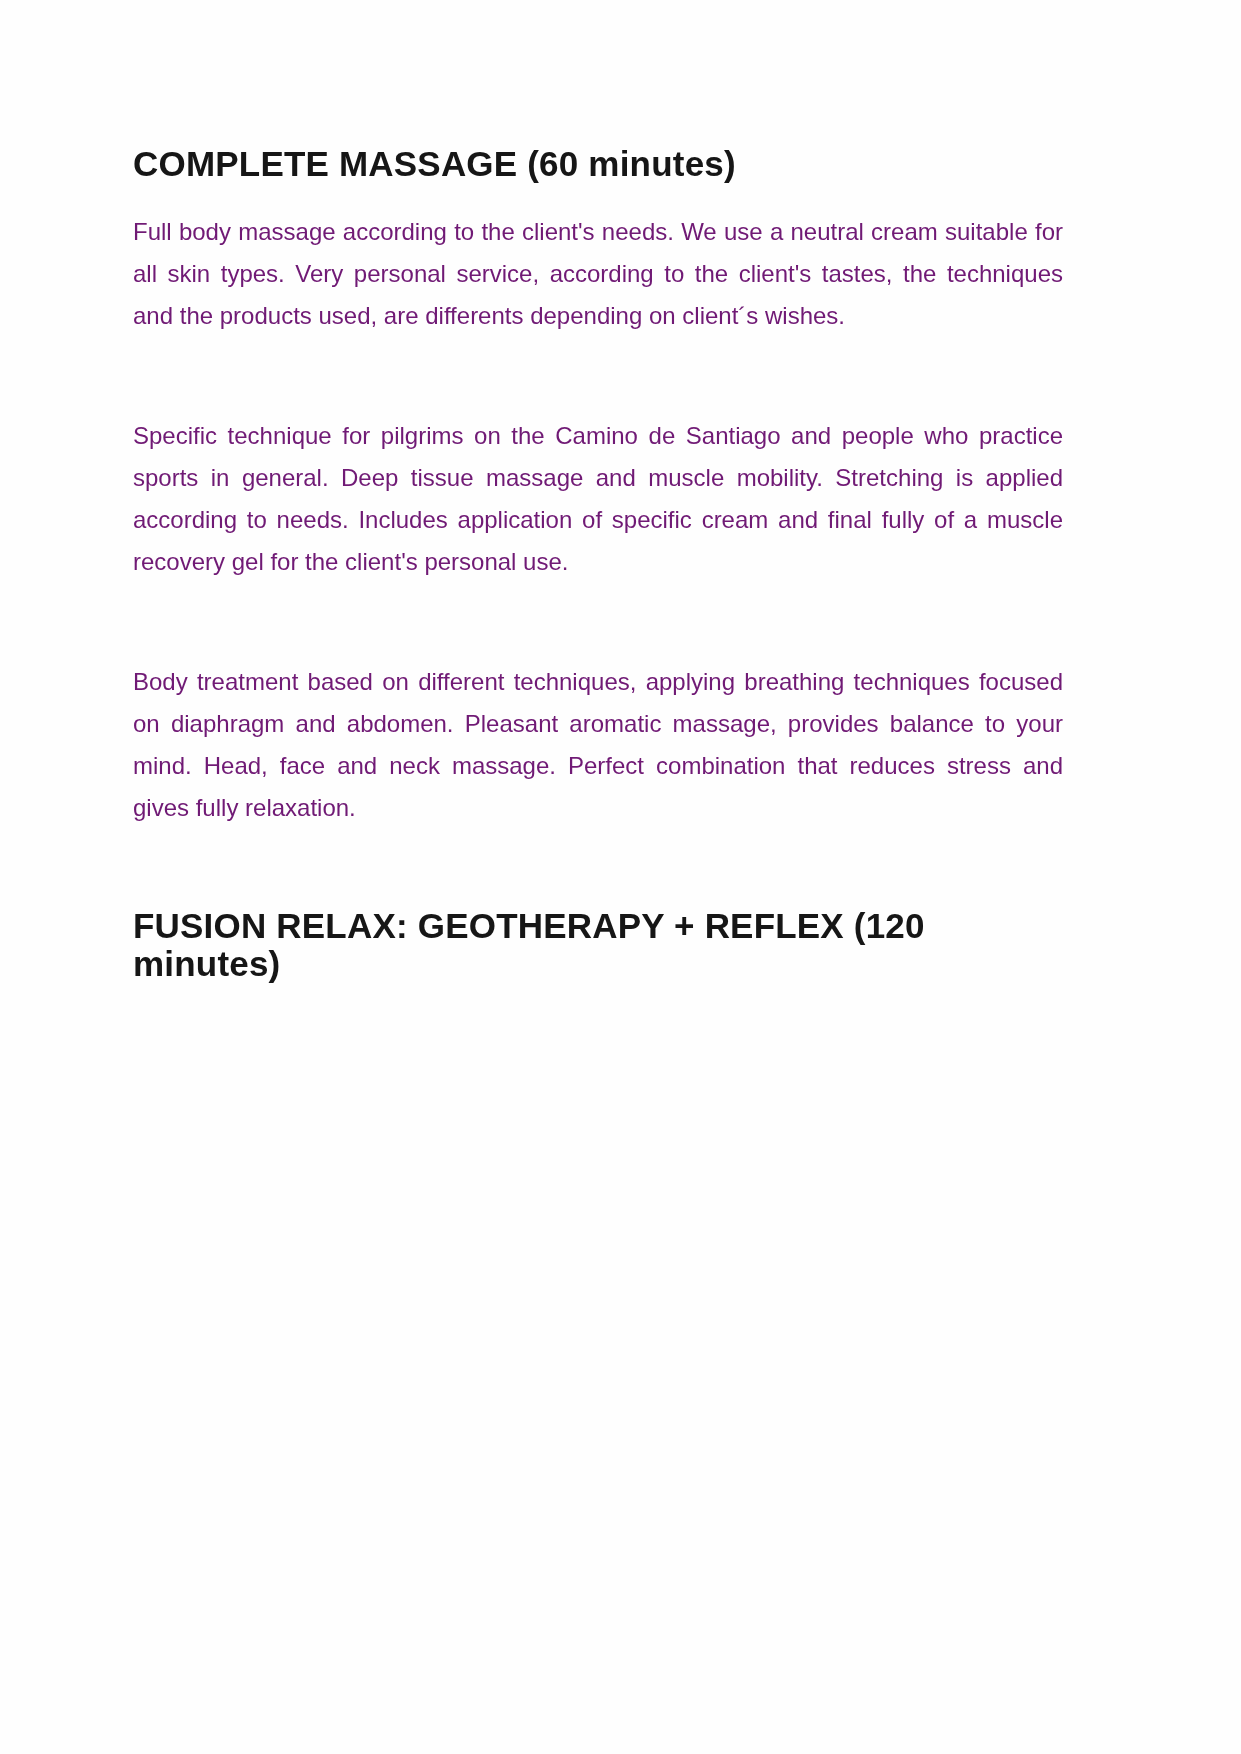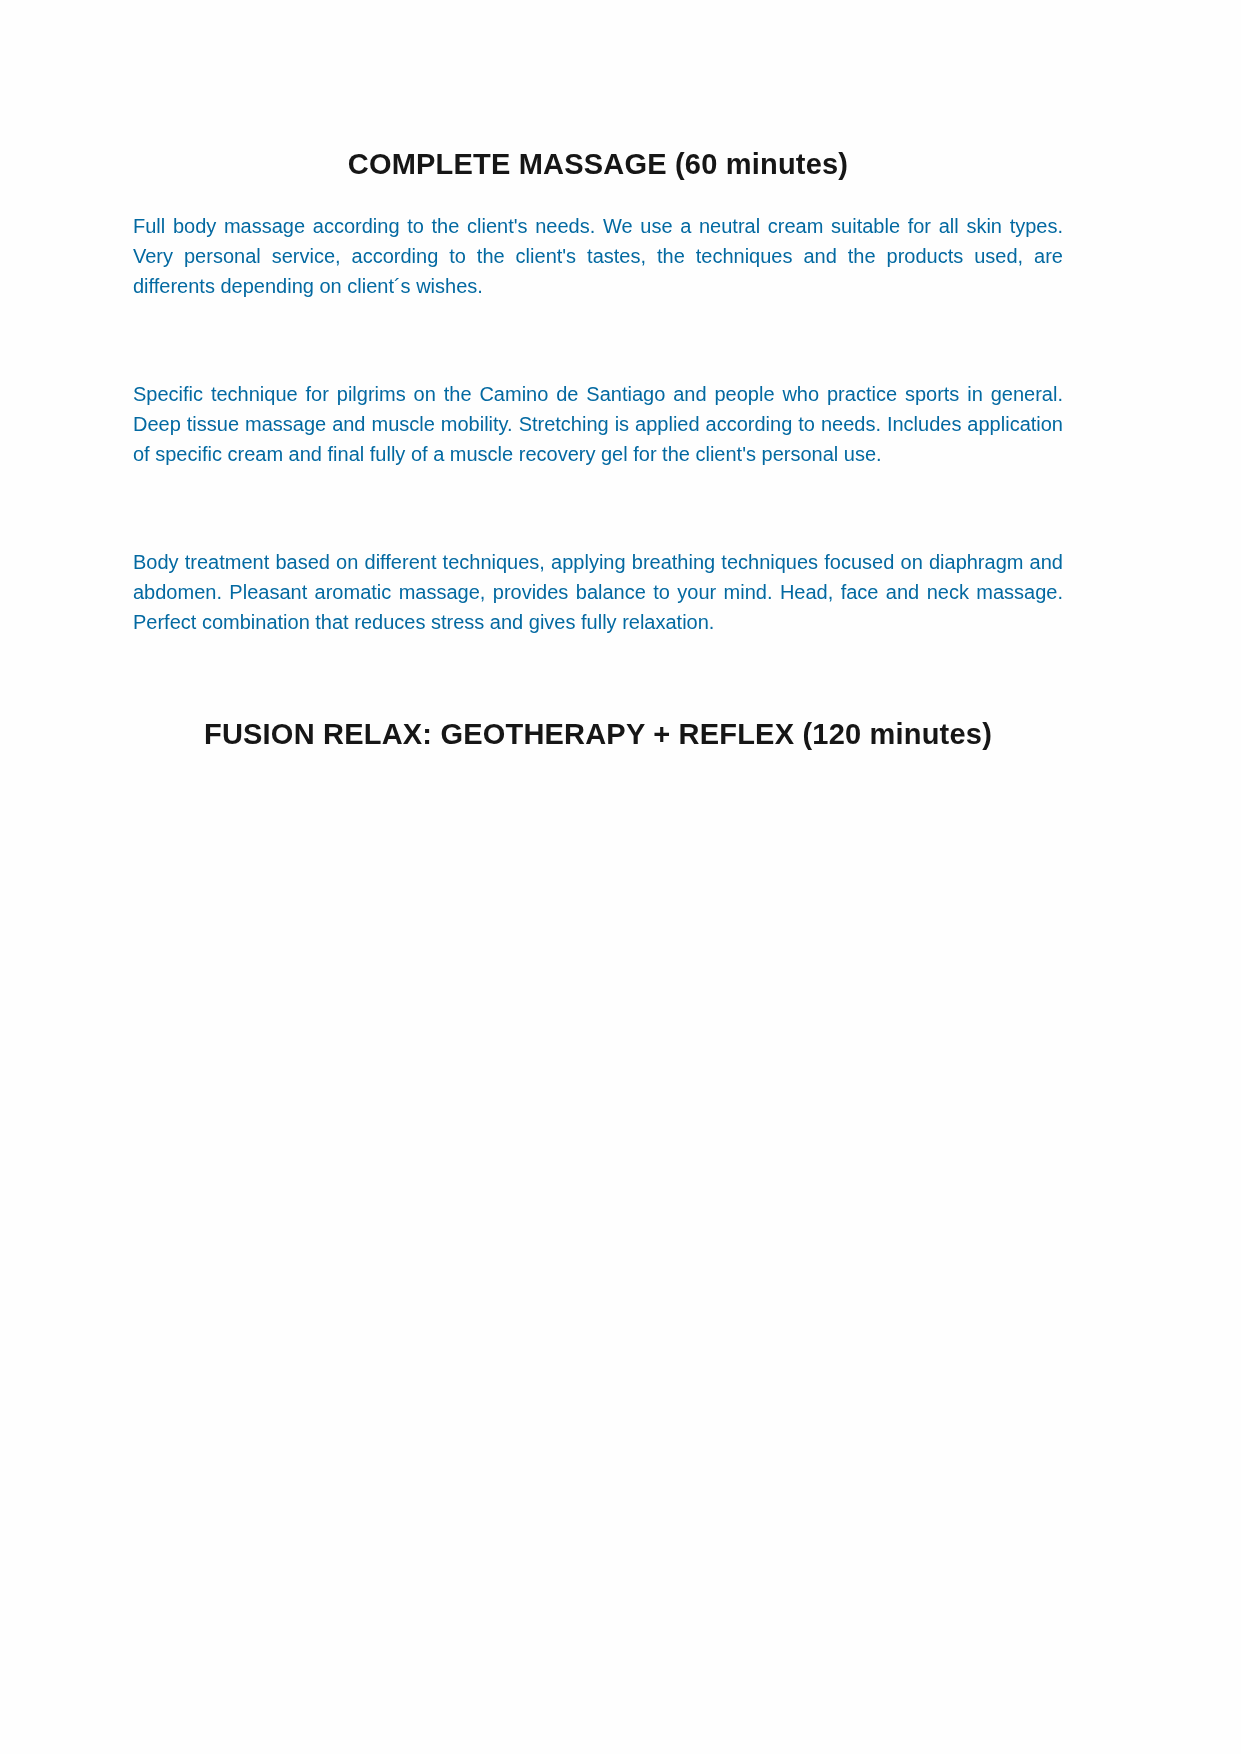--- a/index.html
+++ b/index.html
@@ -13,36 +13,35 @@
     height: 1754px;
     background: #fefefe;
     color: #1b1b1b;
     padding: 145px 178px 0 133px;
     overflow: hidden;
   }
   .section {
     margin-bottom: 78px;
   }
   .section h2 {
-    font-size: 29px;
+    font-size: 35px;
     line-height: 38px;
     font-weight: bold;
     letter-spacing: 0.2px;
     margin: 0 0 28px 0;
     color: #161616;
-    text-align: center;
   }
   .section p {
-    font-size: 20px;
-    line-height: 30px;
+    font-size: 24px;
+    line-height: 42px;
     font-weight: normal;
     margin: 0;
     text-align: justify;
     text-justify: inter-word;
-    color: #0369a1;
+    color: #701a75;
   }
 </style>
 </head>
 <body>
 
 <div class="page">
 
   <div class="section">
     <h2>COMPLETE MASSAGE (60 minutes)</h2>
     <p>Full body massage according to the client's needs. We use a neutral cream suitable for all skin types. Very personal service, according to the client's tastes, the techniques and the products used, are differents depending on client´s wishes.</p>

